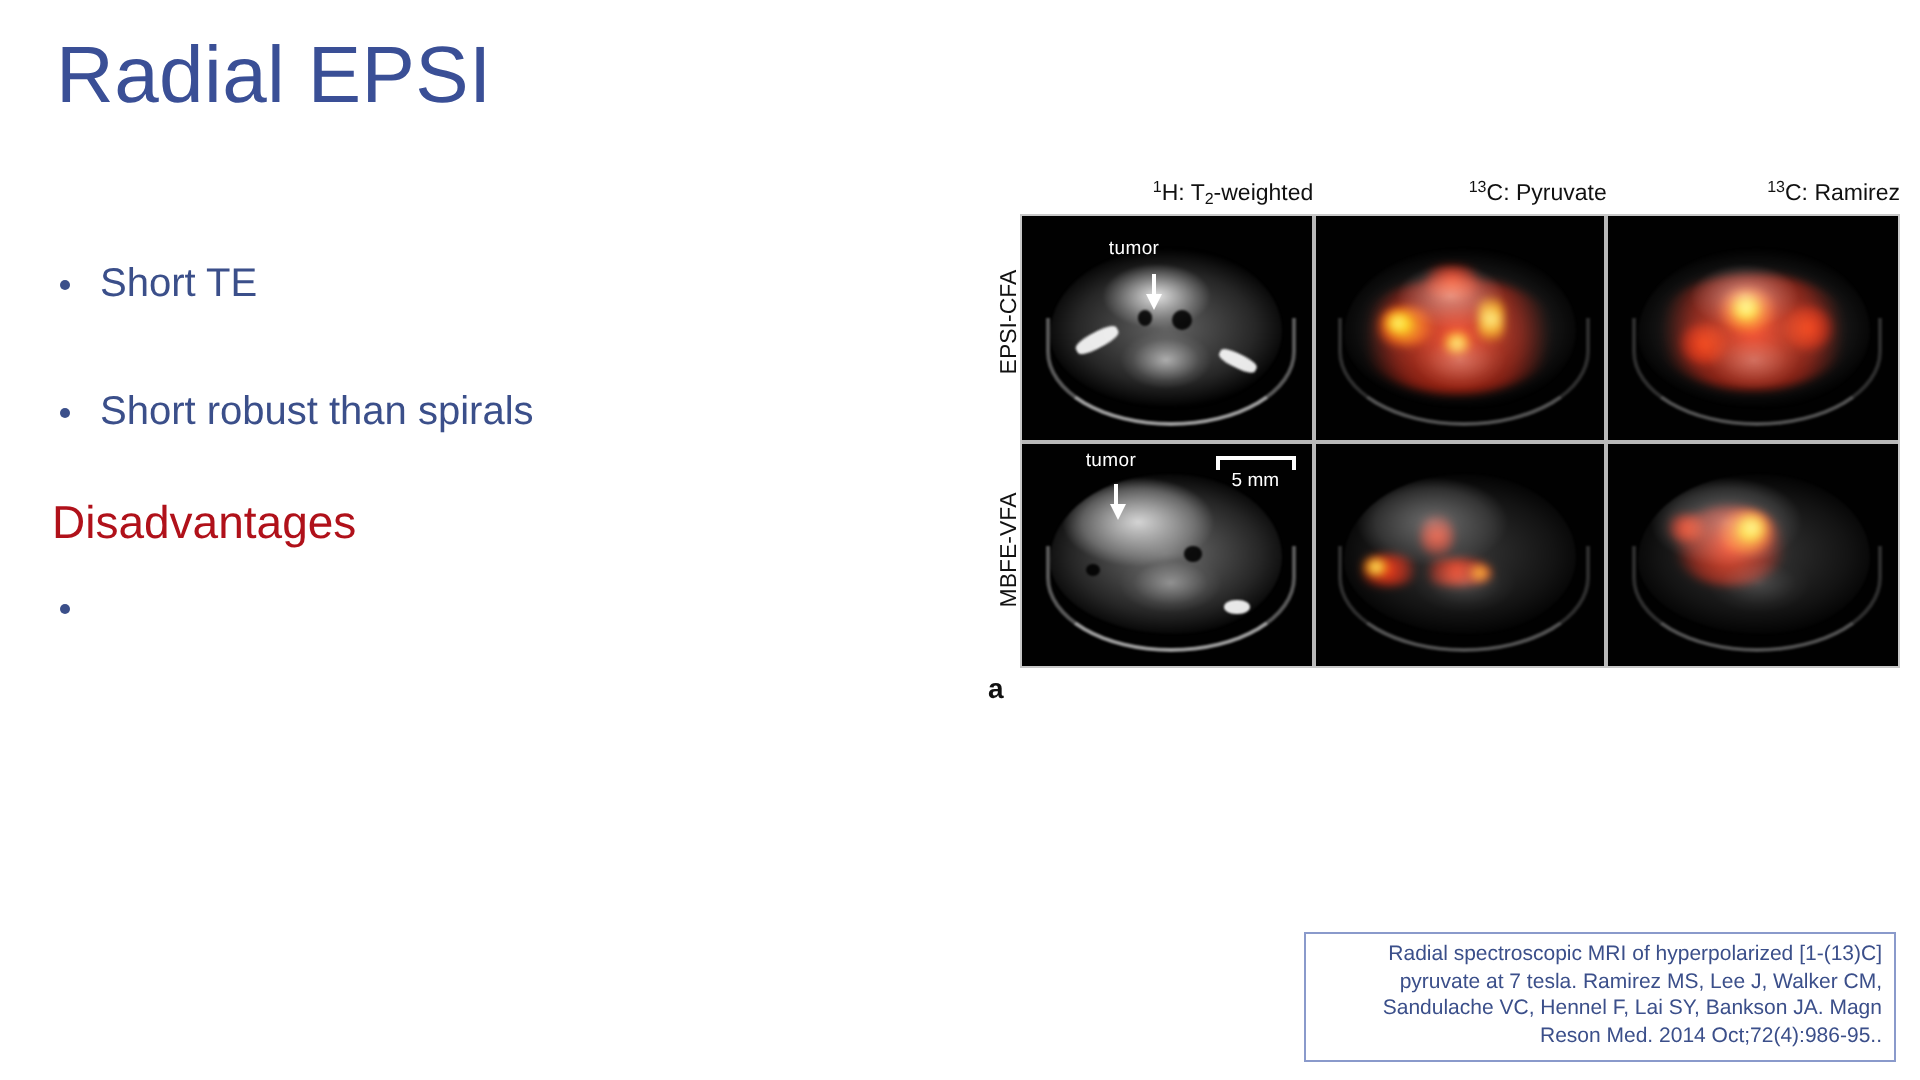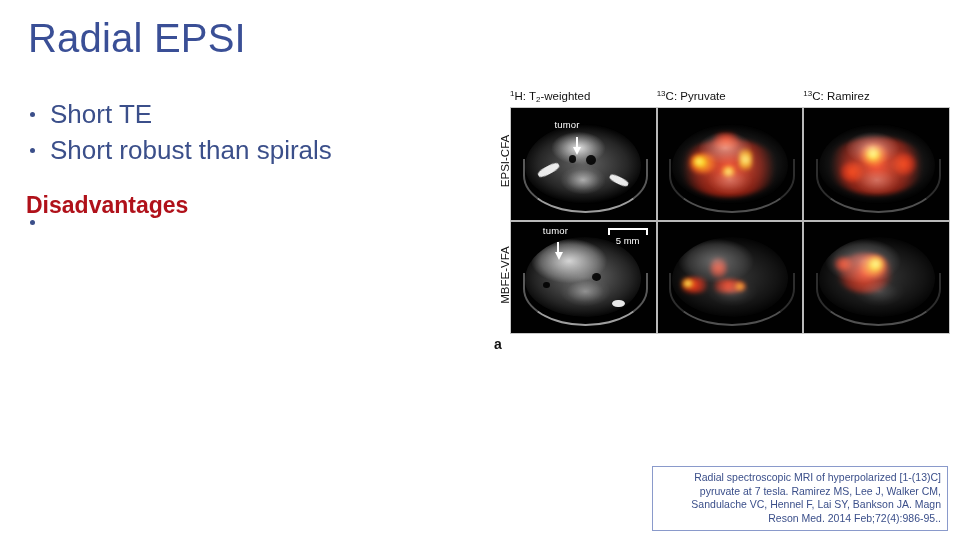--- a/index.html
+++ b/index.html
@@ -44,34 +44,35 @@
     width: 440px;
   }
   .section-head {
     font-size: 23px;
     line-height: 30px;
     font-weight: 400;
     margin: 0 0 2px 0;
     white-space: nowrap;
   }
   .section-head.adv { color: #14793d; }
-  .section-head.dis { color: #b0111a; margin-top: 22px; font-weight: bold; }
+  .section-head.dis { color: #b0111a; margin-top: 22px; }
 
   ul.bullets {
     list-style: none;
     margin: 0;
     padding: 0;
   }
   ul.bullets li {
     position: relative;
-    font-size: 26px;
+    font-size: 20px;
     line-height: 36px;
     color: #3b4f8a;
     padding-left: 24px;
     white-space: nowrap;
+    margin-top: 28px;
   }
   ul.bullets li .dot {
     position: absolute;
     left: 4px;
     top: 50%;
     width: 5px;
     height: 5px;
     margin-top: -2px;
     border-radius: 50%;
     background: #3b4f8a;
@@ -88,21 +89,21 @@
   .fig-headers {
     position: absolute;
     left: 30px;
     top: 0;
     width: 440px;
     height: 24px;
     display: flex;
   }
   .fig-headers .col-head {
     flex: 1 1 0;
-    text-align: left;
+    text-align: right;
     font-size: 11.5px;
     line-height: 24px;
     color: #111111;
     font-family: "Liberation Sans", sans-serif;
     white-space: nowrap;
   }
   .fig-headers .col-head sup { font-size: 8px; vertical-align: 4px; }
   .fig-headers .col-head sub { font-size: 8px; vertical-align: -2px; }
 
   .row-labels {
@@ -382,15 +383,15 @@
         <div class="hot amber" style="left:38%;top:30%;width:20%;height:20%;"></div>
         <div class="hot yellow" style="left:44%;top:32%;width:11%;height:12%;"></div>
         <div class="hot red" style="left:20%;top:32%;width:14%;height:12%;"></div>
       </div>
 
     </div>
 
     <div class="fig-letter">a</div>
   </div>
 
-  <div class="citation">Radial spectroscopic MRI of hyperpolarized [1-(13)C] pyruvate at 7 tesla. Ramirez MS, Lee J, Walker CM, Sandulache VC, Hennel F, Lai SY, Bankson JA. Magn Reson Med. 2014 Feb;72(4):986-95..</div>
+  <div class="citation">Radial spectroscopic MRI of hyperpolarized [1-(13)C] pyruvate at 7 tesla. Ramirez MS, Lee J, Walker CM, Sandulache VC, Hennel F, Lai SY, Bankson JA. Magn Reson Med. 2014 Oct;72(4):986-95..</div>
 
 </div>
 
 </body></html>

